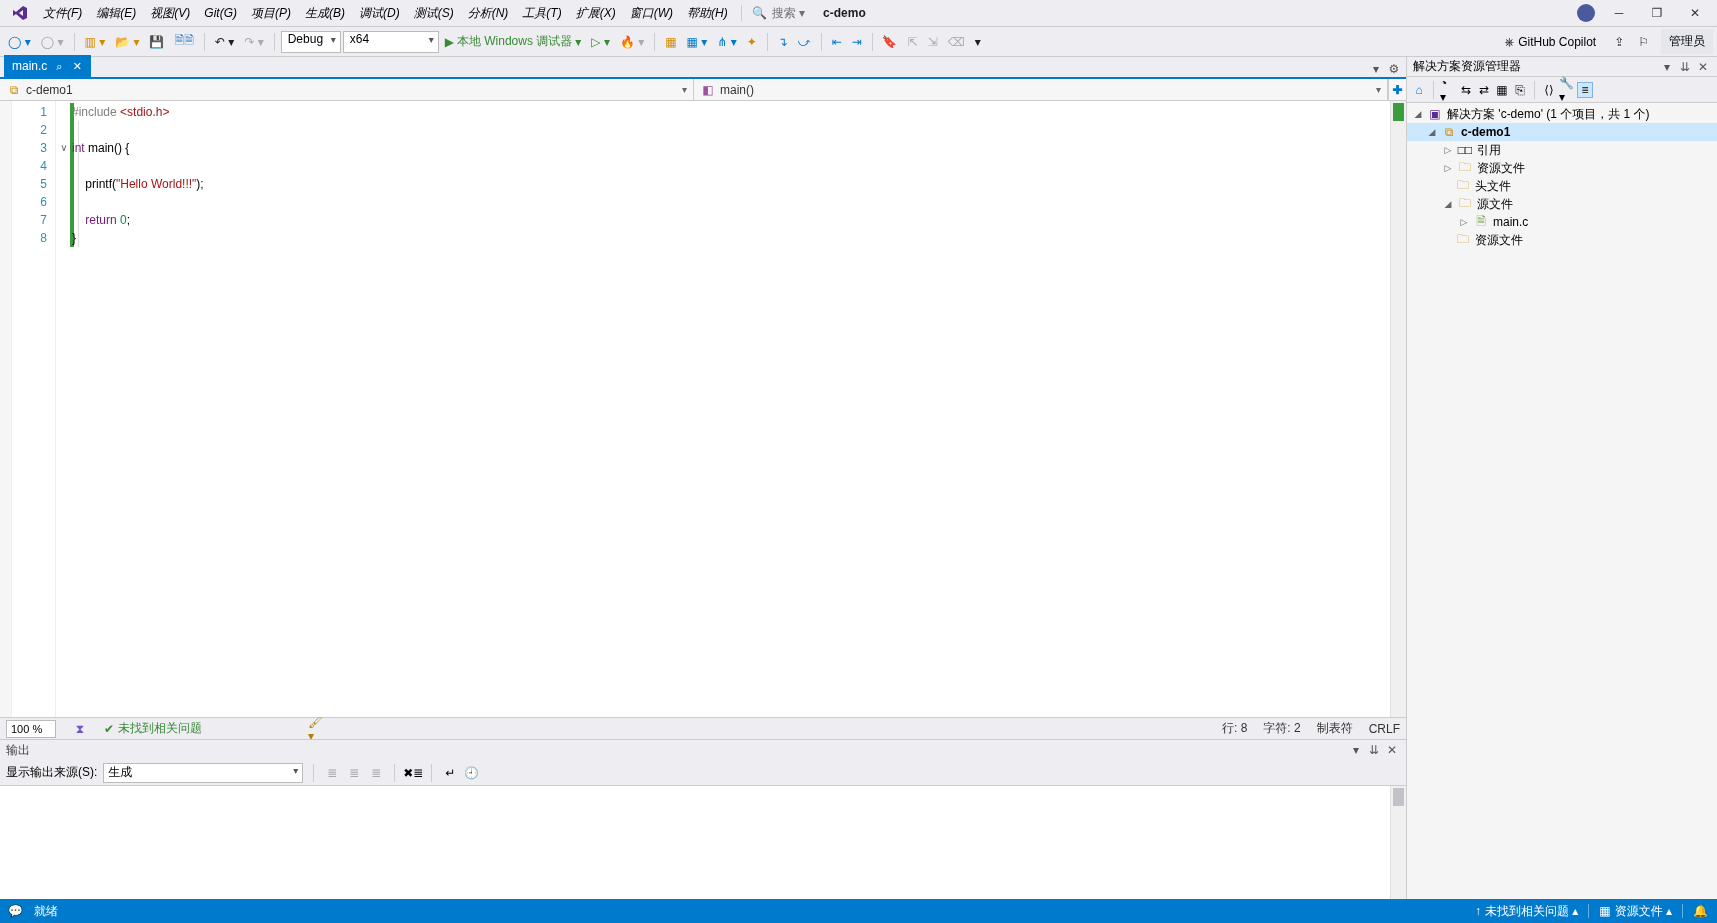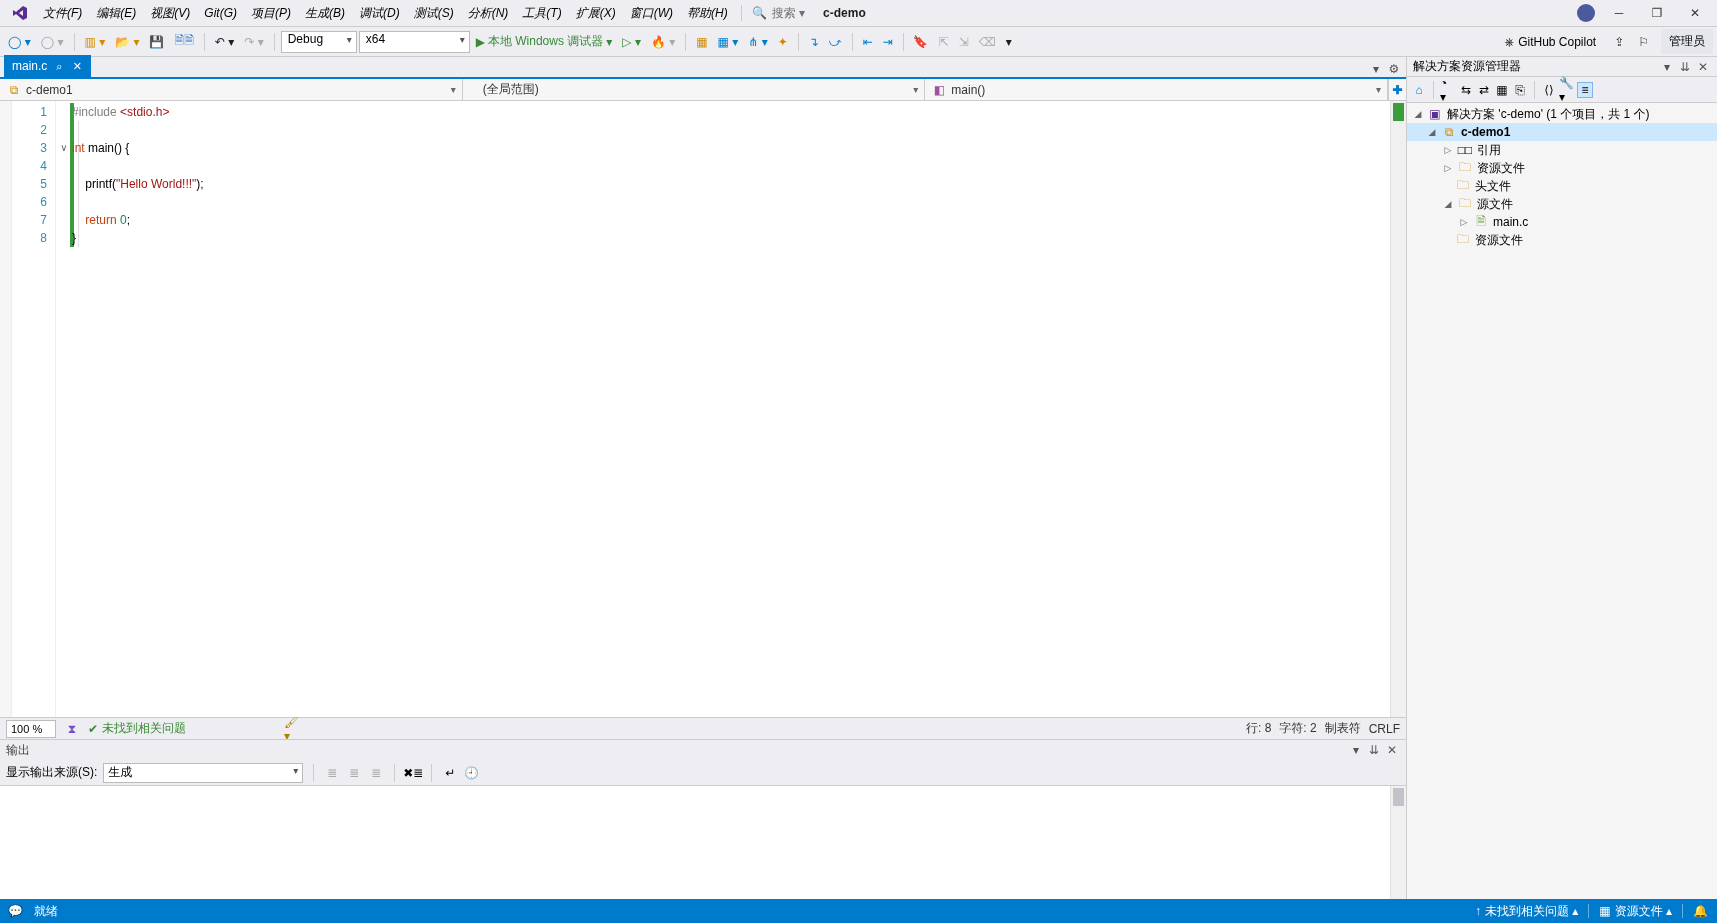--- a/index.html
+++ b/index.html
@@ -48,30 +48,30 @@
 .nav-plus { width: 18px; border-left: 1px solid #ccc; display: flex; align-items: center; justify-content: center; color: #007acc; font-weight: bold;}
 
 
 .code-area { flex: 1; display: flex; background: #fff; min-height: 0; overflow: hidden; position: relative;}
 .gutter-margin { width: 12px; background: #f6f6f6; border-right: 1px solid #eee;}
 .line-numbers { width: 44px; text-align: right; padding-right: 8px; color: #2b91af; font-family: Consolas, monospace; font-size: 13px; line-height: 18px; padding-top: 2px; border-right: 1px solid #eee; background:#fff;}
 .fold-col { width: 16px; background: #fff; font-family: Consolas, monospace; line-height: 18px; padding-top: 2px; color: #888; text-align: center;}
 .code-text { flex: 1; font-family: Consolas, monospace; font-size: 13px; line-height: 18px; padding-top: 2px; white-space: pre; position: relative;}
 .code-green-bar { position: absolute; left: 70px; top: 2px; width: 4px; background: #3a9c3a; height: 144px; }
 .code-blue-line { position: absolute; left: 78px; top: 20px; width: 1px; background: #ddd; height: 126px;}
-.kw { color: #c2410c; }
+.kw { color: #701a75; }
 .str { color: #a31515; }
 .inc { color: #808080; }
 .inc-file { color: #a31515; }
 .num { color: #098658; }
 .right-track { width: 16px; background: #f0f0f0; border-left: 1px solid #e0e0e0; position: relative;}
 .right-track-mark { position: absolute; top: 2px; left: 2px; right: 2px; height: 18px; background: #3a9c3a;}
 
 
-.editor-status { height: 22px; background: #eeeef2; border-top: 1px solid #ccc; display: flex; align-items: center; padding: 0 6px; gap: 8px; color: #333;}
+.editor-status { height: 22px; background: #eeeef2; border-top: 1px solid #ccc; display: flex; align-items: center; padding: 0 6px; gap: 16px; color: #333;}
 .editor-status .spacer { flex: 1; }
 .zoom-sel { width: 50px; height: 18px; border: 1px solid #bbb; padding: 0 4px; font-size: 11px; }
 .no-issues { color: #388a34; display: flex; align-items: center; gap: 4px; }
 
 
 .output-panel { height: 160px; border-top: 1px solid #ccc; display: flex; flex-direction: column; background: #eeeef2;}
 .panel-header { height: 20px; background: #eeeef2; display: flex; align-items: center; padding: 0 6px; color: #444;}
 .panel-header .spacer { flex: 1; }
 .panel-tool-row { height: 26px; background: #eeeef2; border-bottom: 1px solid #ccc; display: flex; align-items: center; padding: 0 6px; gap: 6px;}
 .output-dropdown { width: 200px; height: 20px; border: 1px solid #bbb; padding: 0 4px; background: #fff; position: relative;}
@@ -144,22 +144,22 @@
   <span class="tb-btn tb-dim">◯ ▾</span>
   <span class="tb-sep"></span>
   <span class="tb-btn" style="color:#d28b00">▥ ▾</span>
   <span class="tb-btn" style="color:#d28b00">📂 ▾</span>
   <span class="tb-btn" style="color:#1f6fbf">💾</span>
   <span class="tb-btn" style="color:#1f6fbf">🗎🗎</span>
   <span class="tb-sep"></span>
   <span class="tb-btn">↶ ▾</span>
   <span class="tb-btn tb-dim">↷ ▾</span>
   <span class="tb-sep"></span>
-  <span class="tb-select" style="width:76px">Debug</span>
-  <span class="tb-select" style="width:111px">x64</span>
+  <span class="tb-select" style="width:60px">Debug</span>
+  <span class="tb-select" style="width:96px">x64</span>
   <span class="tb-btn debug-btn">▶ <span>本地 Windows 调试器</span> ▾</span>
   <span class="tb-btn" style="color:#388a34">▷ ▾</span>
   <span class="tb-btn tb-dim">🔥 ▾</span>
   <span class="tb-sep"></span>
   <span class="tb-btn" style="color:#d28b00">▦</span>
   <span class="tb-btn" style="color:#007acc">▦ ▾</span>
   <span class="tb-btn" style="color:#007acc">⋔ ▾</span>
   <span class="tb-btn" style="color:#d28b00">✦</span>
   <span class="tb-sep"></span>
   <span class="tb-btn" style="color:#007acc">↴</span>
@@ -197,23 +197,20 @@
       <div class="tab-strip-right">
         <span class="small-icon">▾</span>
         <span class="small-icon">⚙</span>
       </div>
     </div>
 
     <div class="code-nav">
       <div class="nav-combo">
         <span class="nav-icon-proj small-icon">⧉</span>
         <span>c-demo1</span>
-      </div>
-      <div class="nav-combo">
-        <span style="padding-left:14px">(全局范围)</span>
       </div>
       <div class="nav-combo">
         <span class="nav-icon-func small-icon">◧</span>
         <span>main()</span>
       </div>
       <div class="nav-plus">✚</div>
     </div>
 
     <div class="code-area">
       <div class="gutter-margin"></div>

